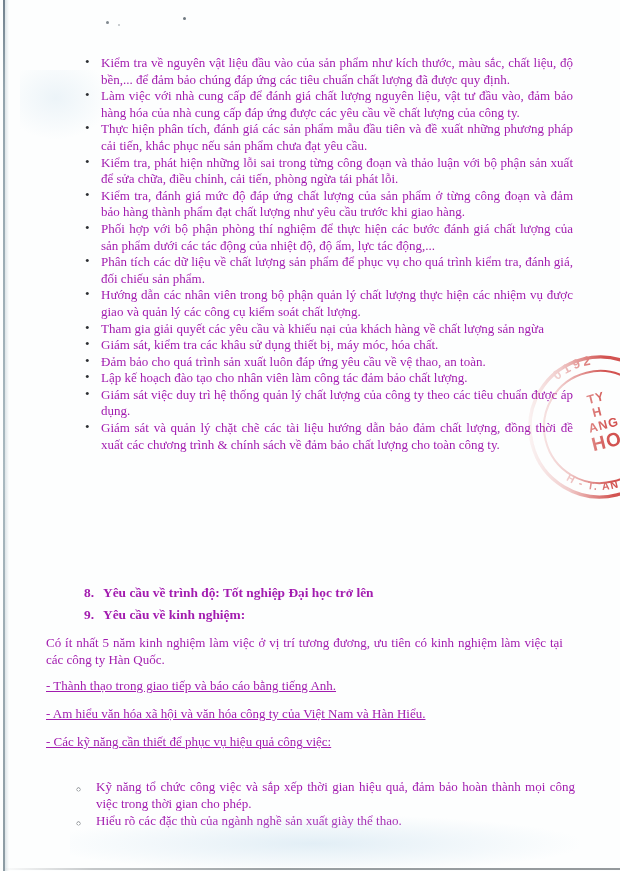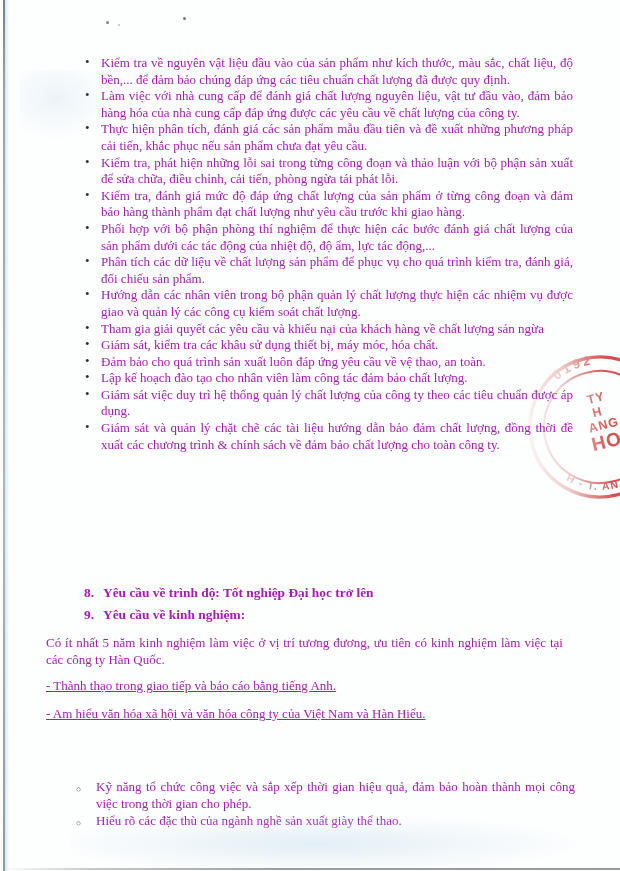--- a/index.html
+++ b/index.html
@@ -123,20 +123,21 @@
       <span class="sec-num">9.</span>
       <span>Yêu cầu về kinh nghiệm:</span>
     </div>
   </div>
 
   <div class="para">Có ít nhất 5 năm kinh nghiệm làm việc ở vị trí tương đương, ưu tiên có kinh nghiệm làm việc tại các công ty Hàn Quốc.</div>
 
   <div class="dashes">
     <div class="dash">- Thành thạo trong giao tiếp và báo cáo bằng tiếng Anh.</div>
     <div class="dash">- Am hiểu văn hóa xã hội và văn hóa công ty của Việt Nam và Hàn Hiểu.</div>
+    <div class="dash">- Các kỹ năng cần thiết để phục vụ hiệu quả công việc:</div>
   </div>
 
   <ul class="circles">
     <li>Kỹ năng tổ chức công việc và sắp xếp thời gian hiệu quả, đảm bảo hoàn thành mọi công việc trong thời gian cho phép.</li>
     <li>Hiểu rõ các đặc thù của ngành nghề sản xuất giày thể thao.</li>
   </ul>
 
   <div class="stamp">
     <svg width="152" height="152" viewBox="0 0 152 152">
       <circle cx="76" cy="76" r="70" fill="none" stroke="#cf4744" stroke-width="3.4"></circle>

